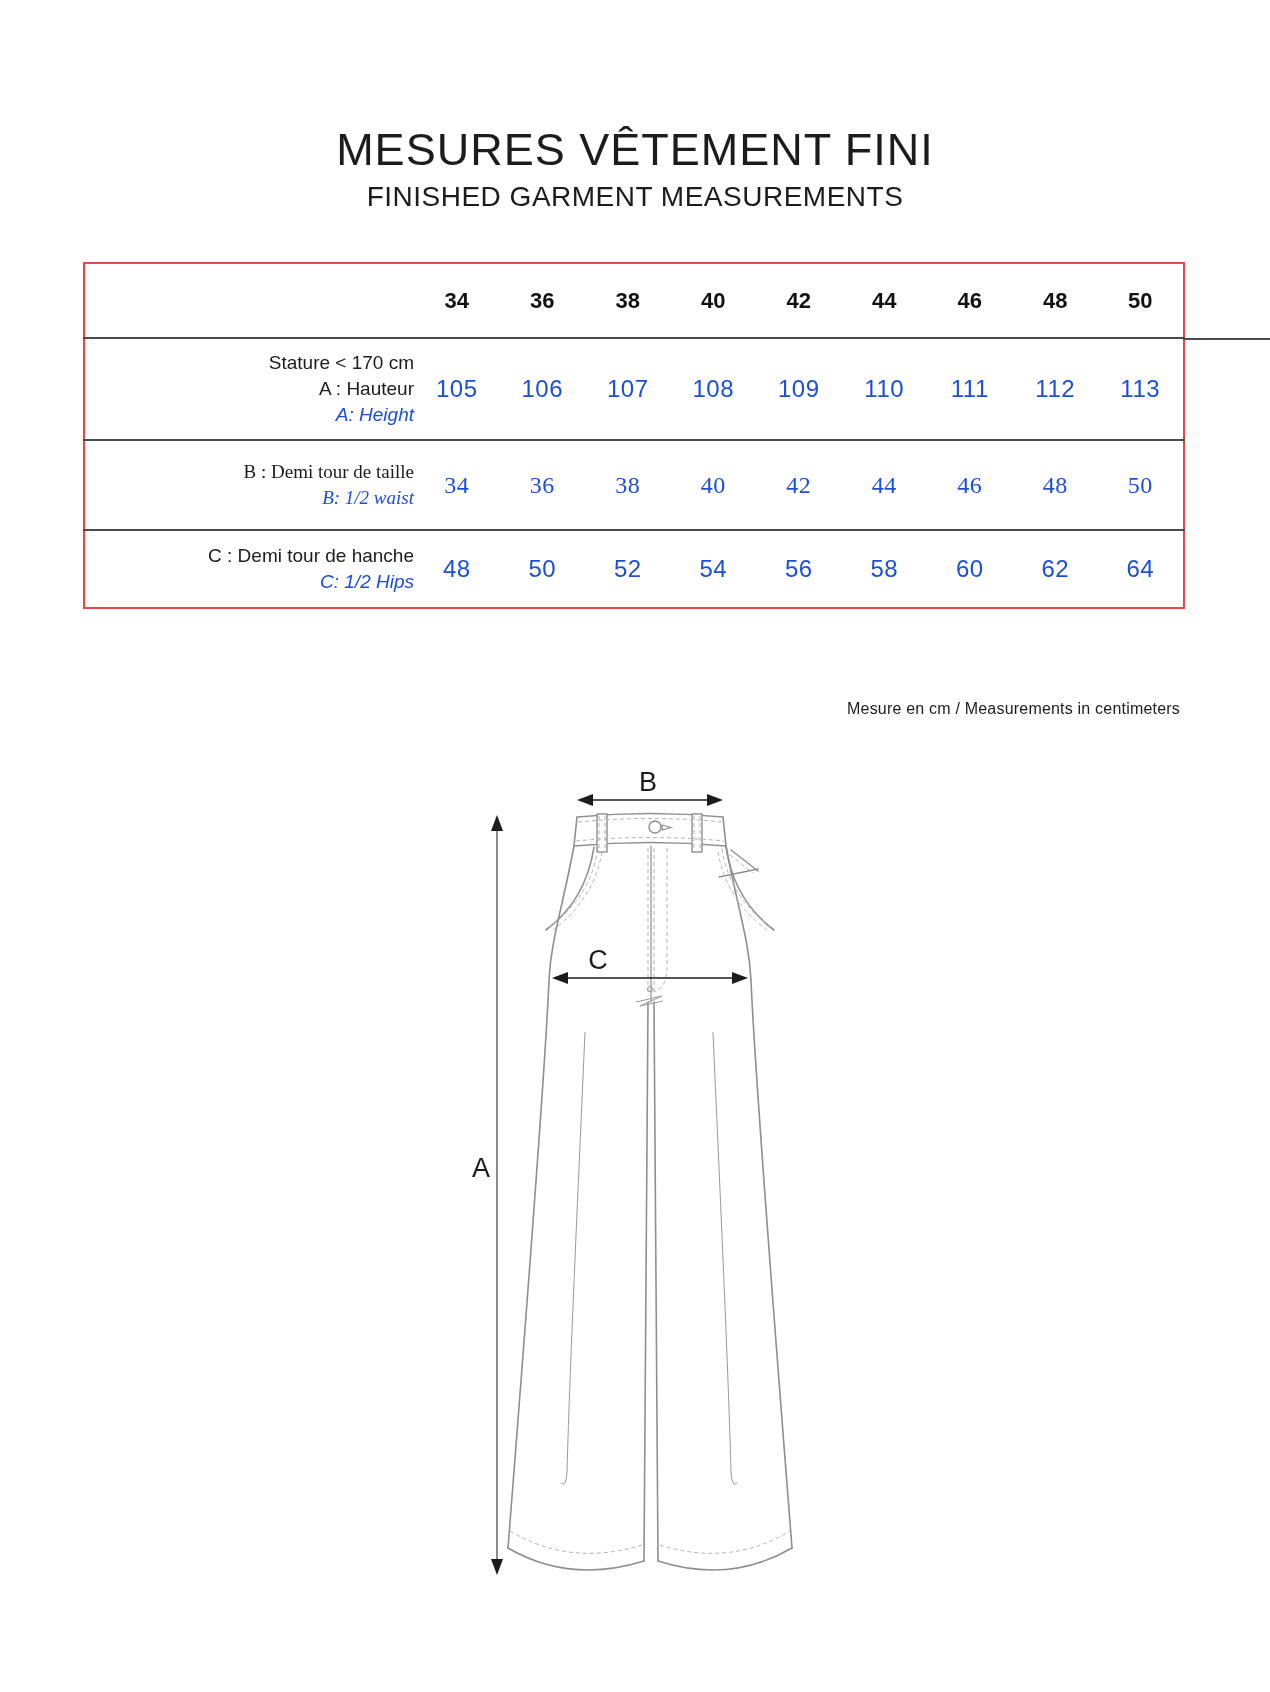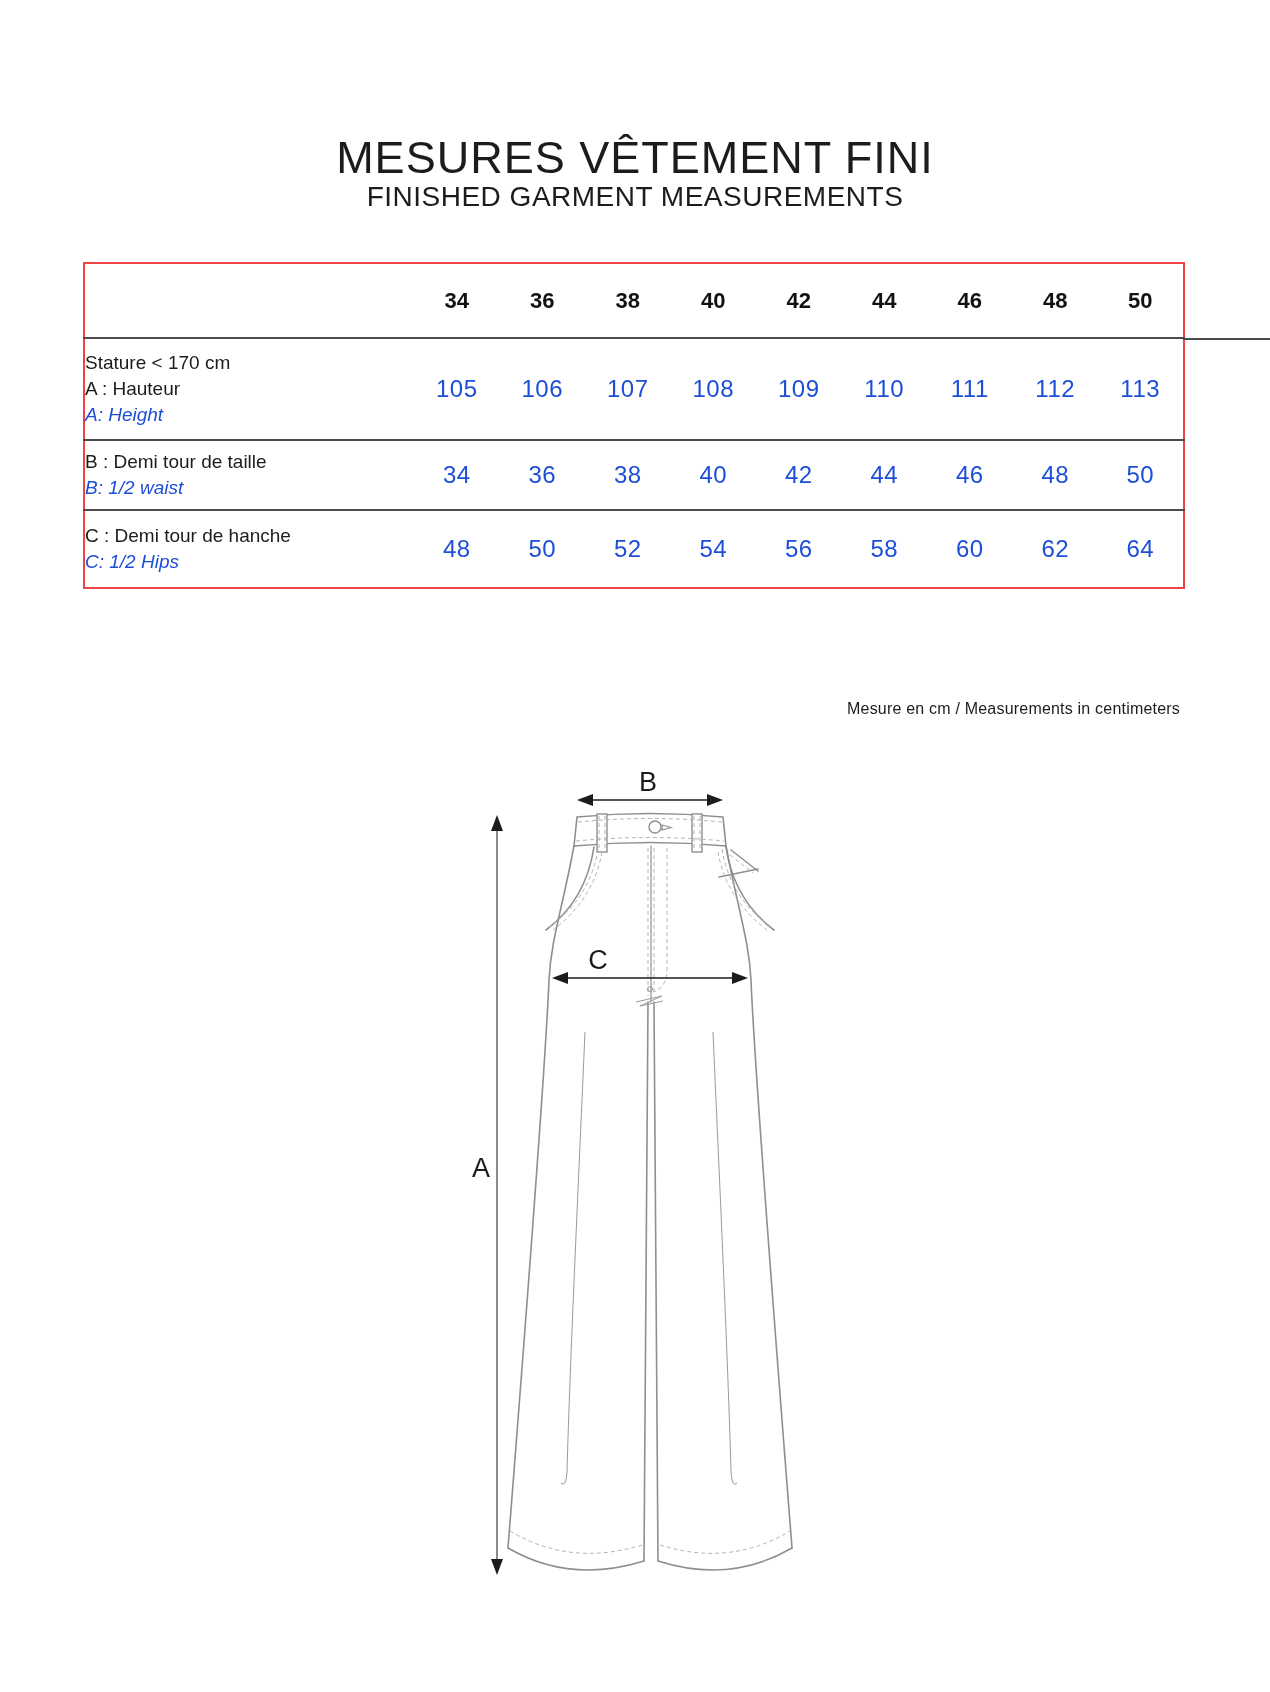--- a/index.html
+++ b/index.html
@@ -1,21 +1,21 @@
 <!DOCTYPE html>
 <html><head>
 <meta charset="utf-8">
 <style>
   html,body { margin:0; padding:0; background:#ffffff; }
   .page {
     position:relative; width:1270px; height:1692px; background:#ffffff;
     font-family:"Liberation Sans", sans-serif; color:#1c1c1c; overflow:hidden;
   }
   .title {
-    position:absolute; top:132px; left:0; width:1270px; text-align:center;
+    position:absolute; top:124px; left:0; width:1270px; text-align:center;
     font-size:45px; font-weight:500; letter-spacing:1px; color:#1c1c1c;
   }
   .subtitle {
     position:absolute; top:181px; left:0; width:1270px; text-align:center;
     font-size:28px; font-weight:400; letter-spacing:0.5px; color:#1c1c1c;
   }
   .table-wrap { position:absolute; left:83px; top:262px; width:1187px; }
   table.size-chart {
     width:1100px; border-collapse:collapse; table-layout:fixed;
     border:2px solid #ef4444;
@@ -26,26 +26,26 @@
   table.size-chart tbody tr:last-child { border-bottom:none;border-radius:32px; }
   table.size-chart th {
     font-size:22px; font-weight:700; text-align:center; vertical-align:middle;
     padding:0; color:#111;
   }
   table.size-chart td { padding:0; vertical-align:middle; }
   td.value-cell {
     font-size:24px; font-weight:400; text-align:center; color:#1d4ed8; letter-spacing:0.5px;
   }
   td.label-cell { padding-left:13px; }
-  .lbl-line { font-size:19px; line-height:26px; color:#1c1c1c; }
+  .lbl-line { font-size:19px; line-height:26px; color:#1c1c1c;text-align:right; }
   .lbl-line.en { font-style:italic; color:#1d4ed8; }
   tr.h-header { height:75px; }
   tr.h-row1 { height:102px; }
   tr.h-row2 { height:97px; }
-  tr.h-row3 { height:70px; }
+  tr.h-row3 { height:90px;font-family:Liberation Serif, serif; }
   tr.h-row4 { height:78px; }
   .hdr-ext {
     position:absolute; left:1100px; top:76px; width:87px; height:2px; background:#4b4b4b;
   }
   .footnote {
     position:absolute; left:83px; top:700px; width:1097px; text-align:right;
     font-size:16px; color:#1c1c1c; letter-spacing:0.2px;
   }
   .diagram { position:absolute; left:420px; top:740px; width:400px; height:880px; }
   .dim-label { font-family:"Liberation Sans", sans-serif; font-size:27px; fill:#1c1c1c; }

